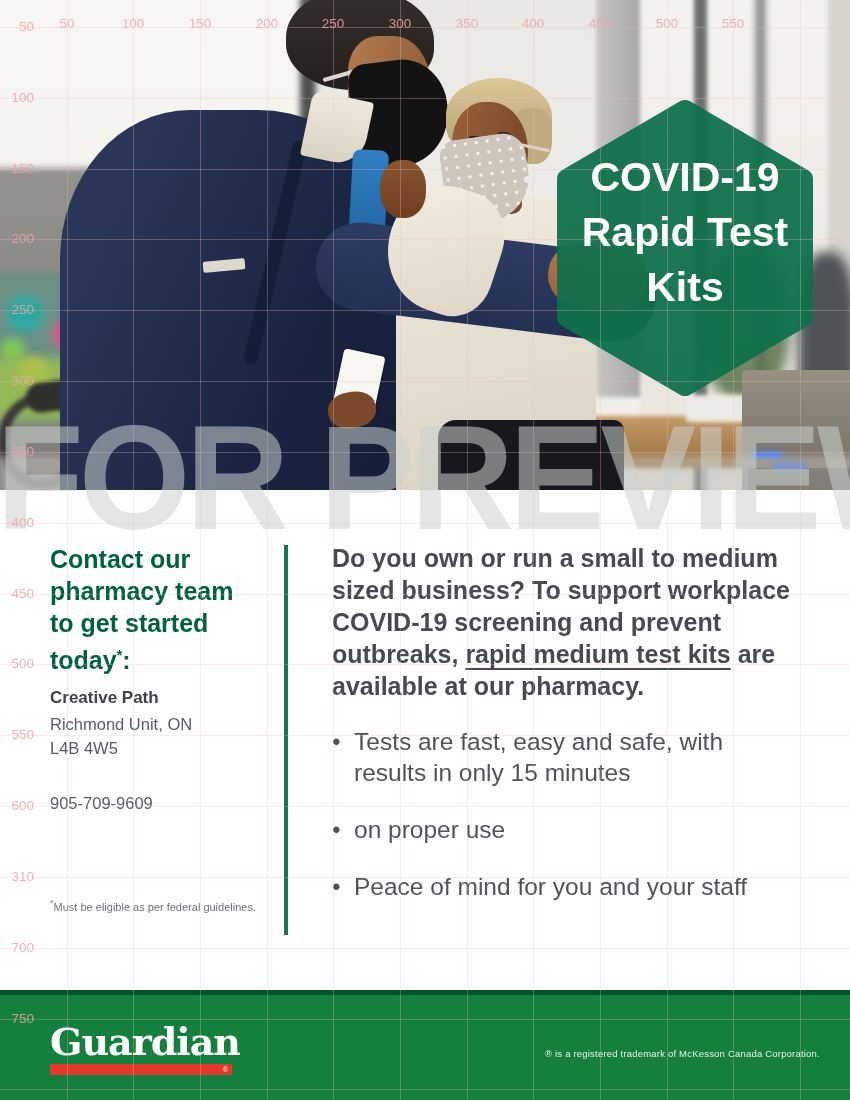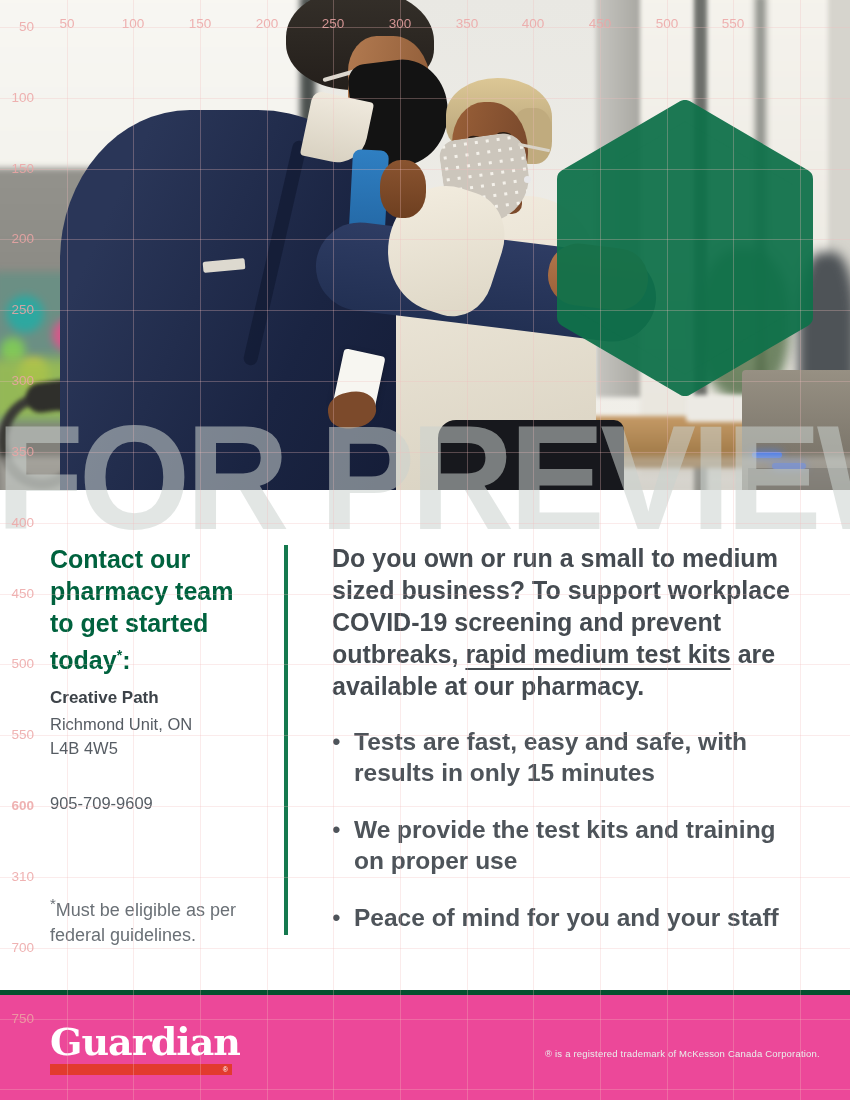--- a/index.html
+++ b/index.html
@@ -84,33 +84,33 @@
   #watermark{position:absolute;left:-4px;top:404px;width:1100px;z-index:8;
     font-size:148px;font-weight:bold;line-height:1;letter-spacing:-5px;
     color:rgba(203,209,205,0.55);transform:scaleX(.97);transform-origin:left;white-space:nowrap;}
   #contact-heading{position:absolute;left:50px;top:543px;width:210px;z-index:10;
     color:#00623e;font-size:25px;line-height:32px;font-weight:bold;margin:0;}
   #contact-heading sup{font-size:14px;}
   #store-block{position:absolute;left:50px;top:688px;width:240px;z-index:10;}
   #store-name{color:#3d4349;font-size:17px;font-weight:bold;margin:0 0 4px 0;}
   .addr-line{color:#565c63;font-size:16.5px;line-height:24px;}
   #phone{position:absolute;left:50px;top:794px;color:#565c63;font-size:16.5px;z-index:10;}
-  #footnote{position:absolute;left:50px;top:891px;width:210px;color:#6a7076;font-size:18px;line-height:25px;z-index:10;}
+  #footnote{position:absolute;left:50px;top:891px;width:210px;color:#6a7076;font-size:11px;line-height:25px;z-index:10;}
   #divider{position:absolute;left:284px;top:545px;width:4px;height:390px;background:#15794f;z-index:10;}
 
   #intro{position:absolute;left:332px;top:542px;width:515px;margin:0;z-index:10;
     color:#454b51;font-size:25px;line-height:32px;font-weight:bold;}
   #intro .u{text-decoration:underline;text-underline-offset:5px;text-decoration-thickness:2px;}
   #bullets{position:absolute;left:332px;top:726px;width:510px;z-index:10;}
   .bullet{display:flex;margin-bottom:26px;color:#4e545a;font-size:24.5px;line-height:31px;}
   .bullet .dot{width:22px;flex:0 0 22px;}
-  .bullet .bl{display:block;font-weight:bold;}
-
-  
-  #footer{position:absolute;left:0;top:990px;width:850px;height:110px;background:#ec4899;
+  .bullet .bl{display:block;}
+
+  
+  #footer{position:absolute;left:0;top:990px;width:850px;height:110px;background:#15803d;
     border-top:5px solid #05502f;z-index:10;}
   #logo{position:absolute;left:50px;top:28px;}
   #logo-word{font-family:"DejaVu Serif", serif;font-weight:bold;font-size:38px;color:#ffffff;
     letter-spacing:-1px;line-height:1;}
   #logo-bar{position:relative;margin-top:3px;width:182px;height:11px;background:#e23b2e;}
   #logo-reg{position:absolute;right:4px;top:2px;color:#ffffff;font-size:7px;font-family:"Liberation Sans",sans-serif;}
   #trademark{position:absolute;left:545px;top:53px;color:#e9f1ec;font-size:9.5px;letter-spacing:.2px;}
 
   
   #grid{position:absolute;left:0;top:0;width:850px;height:1100px;z-index:50;pointer-events:none;}
@@ -179,20 +179,25 @@
     <div class="woman-sleeve"></div>
     <div class="woman-fist"></div>
     <div class="card"></div>
     <div class="woman-hand"></div>
   </div>
 
   <div id="badge">
     <svg width="264" height="300" viewBox="0 0 264 300">
       <polygon points="132,12 250,81 250,219 132,288 14,219 14,81" fill="#0f714a" stroke="#0f714a" stroke-width="20" stroke-linejoin="round" opacity="0.94"></polygon>
     </svg>
+    <div id="badge-text">
+      <div>COVID-19</div>
+      <div>Rapid Test</div>
+      <div>Kits</div>
+    </div>
   </div>
 
   <div id="watermark">FOR PREVIEW</div>
 
   <h2 id="contact-heading"><span>Contact our pharmacy team to get started today</span><sup>*</sup><span>:</span></h2>
 
   <div id="store-block">
     <p id="store-name">Creative Path</p>
     <div class="addr-line">Richmond Unit, ON</div>
     <div class="addr-line">L4B 4W5</div>
@@ -210,21 +215,20 @@
     <div class="bullet">
       <span class="dot">•</span>
       <span>
           <span class="bl">Tests are fast, easy and safe, with</span>
           <span class="bl">results in only 15 minutes</span>
         </span>
     </div>
     <div class="bullet">
       <span class="dot">•</span>
       <span>
-          <span class="bl">We provide the test kits and training</span>
           <span class="bl">on proper use</span>
         </span>
     </div>
     <div class="bullet">
       <span class="dot">•</span>
       <span>
           <span class="bl">Peace of mind for you and your staff</span>
         </span>
     </div>
   </div>
@@ -279,21 +283,21 @@
       <div class="gyl" style="top: 452px;">350</div>
       <div class="gh" style="top: 523px;"></div>
       <div class="gyl" style="top: 523px;">400</div>
       <div class="gh" style="top: 594px;"></div>
       <div class="gyl" style="top: 594px;">450</div>
       <div class="gh" style="top: 664px;"></div>
       <div class="gyl" style="top: 664px;">500</div>
       <div class="gh" style="top: 735px;"></div>
       <div class="gyl" style="top: 735px;">550</div>
       <div class="gh" style="top: 806px;"></div>
-      <div class="gyl" style="top: 806px; font-weight: bold;">600</div>
+      <div class="gyl" style="top: 806px;">600</div>
       <div class="gh" style="top: 877px;"></div>
       <div class="gyl" style="top: 877px;">310</div>
       <div class="gh" style="top: 948px;"></div>
       <div class="gyl" style="top: 948px;">700</div>
       <div class="gh" style="top: 1019px;"></div>
       <div class="gyl" style="top: 1019px;">750</div>
       <div class="gh" style="top: 1089px;"></div>
       <div class="gyl" style="top: 1123px;">800</div>
     </div>
 

